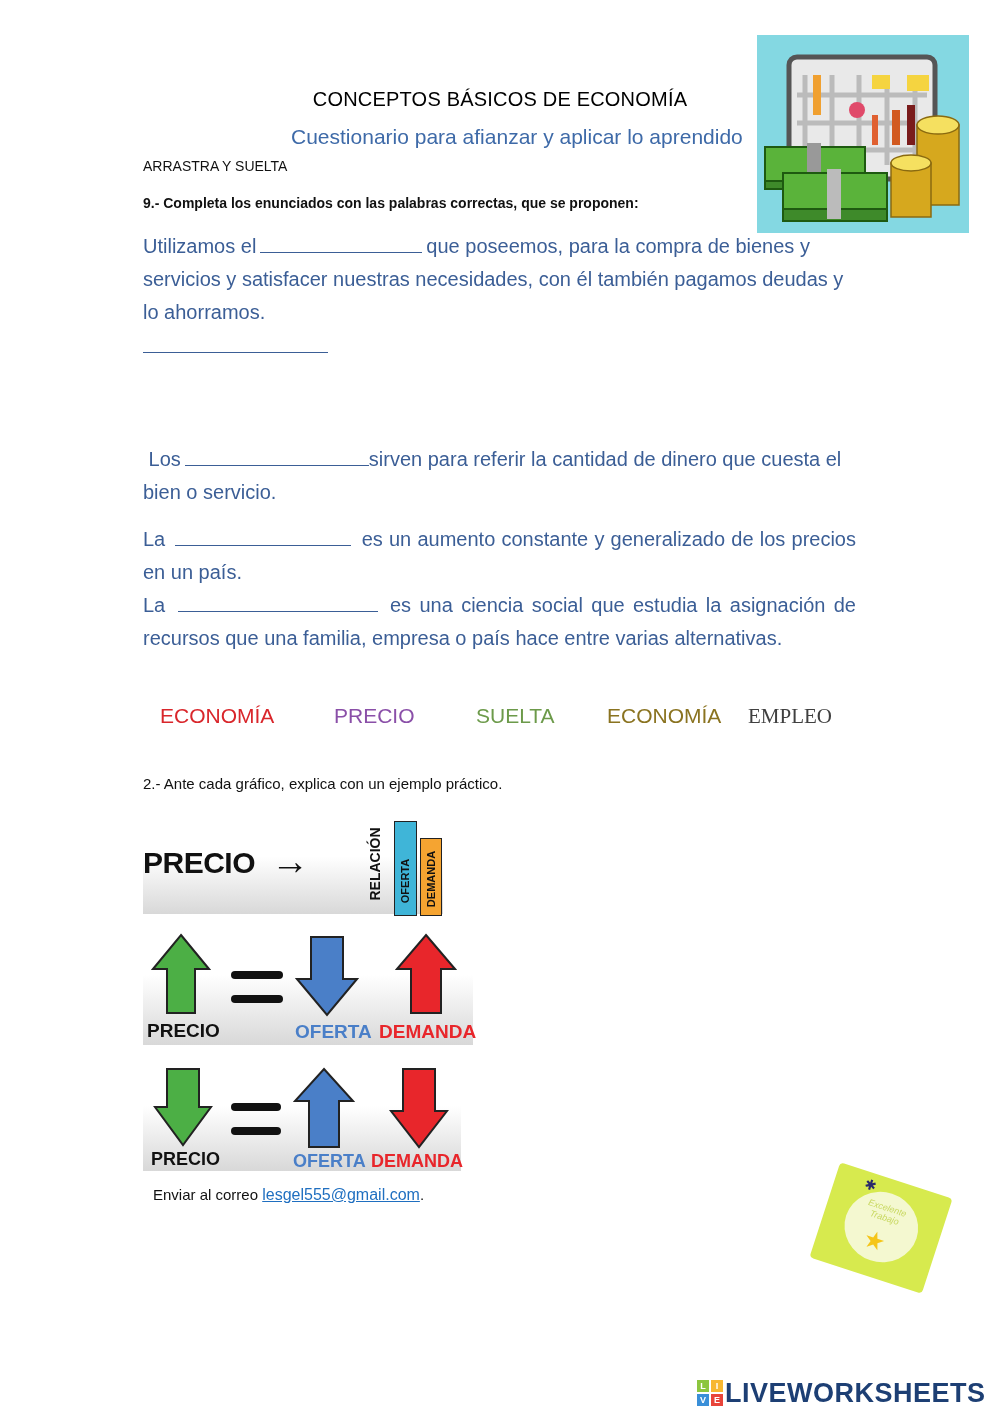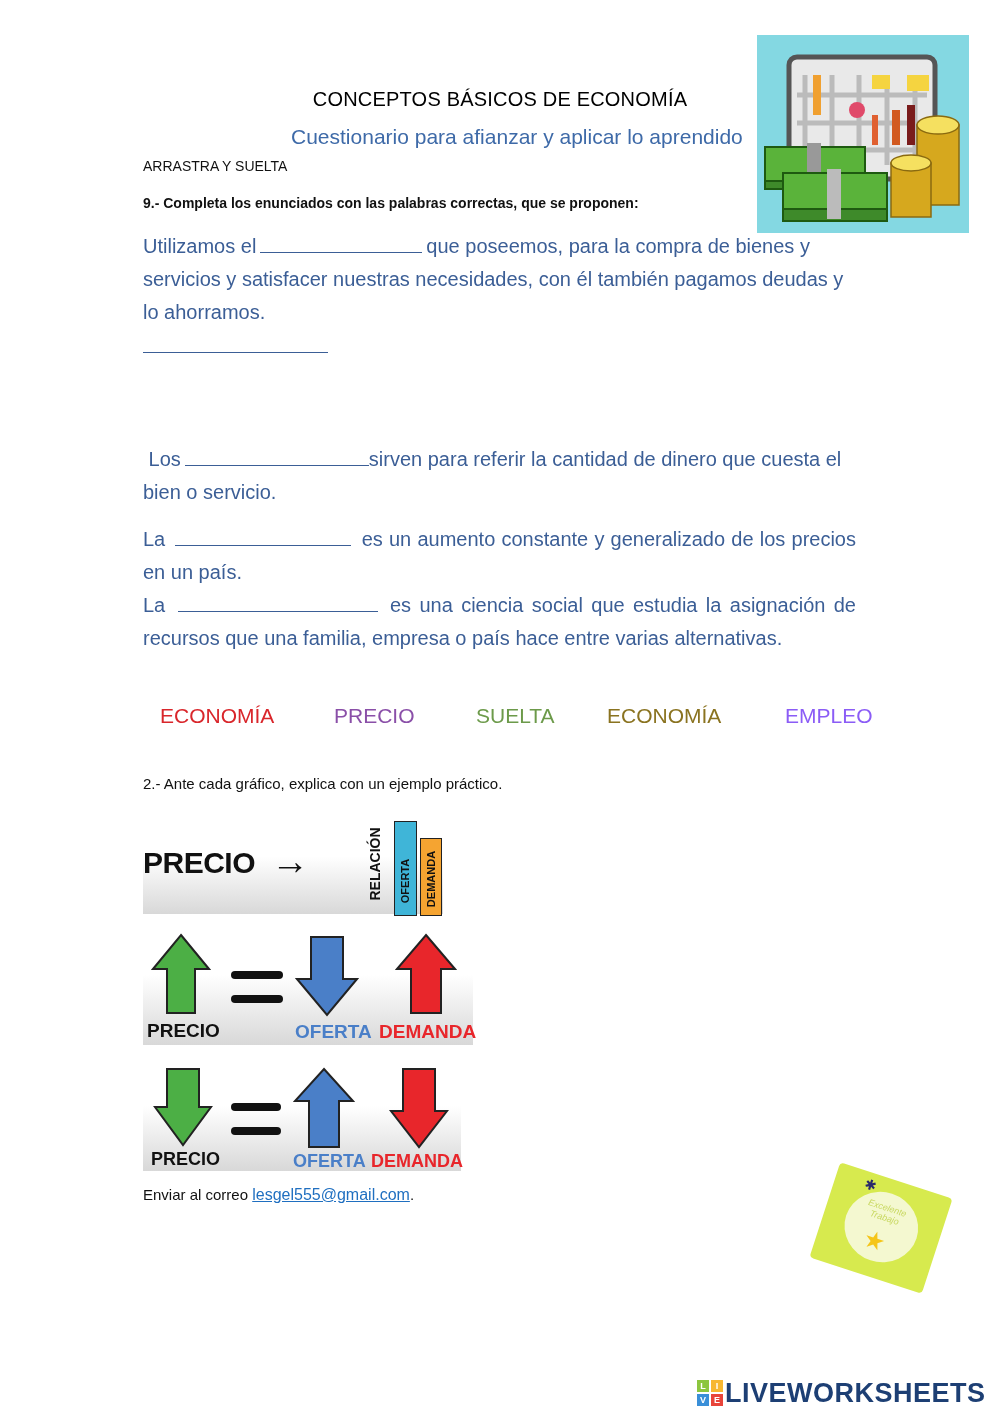--- a/index.html
+++ b/index.html
@@ -9,21 +9,21 @@
   .subtitle { left:255px; top:125px; font-size:21px; color:#3e6aa8;margin-left:36px; }
   .instr { left:143px; top:158px; font-size:14px; color:#111; }
   .q1 { left:143px; top:195px; font-size:14px; color:#111; font-weight:bold; }
   .para { left:143px; width:713px; font-size:20px; line-height:33px; color:#3b5e96; }
   .just { text-align:justify; text-align-last:left; }
   .blank { display:inline-block; border-bottom:1.5px solid #3b5e96; height:20px; vertical-align:baseline; margin:0 4px; }
   .words { left:143px; top:704px; width:713px; height:30px;margin-left:12px; }
   .word { position:absolute; font-size:21px; top:0; cursor:grab; }
   .q2 { left:143px; top:775px; font-size:15px; color:#111; }
   .panel { background:linear-gradient(#ffffff 40%, #d8d8d8); }
-  .email-line { left:143px; top:1186px; font-size:15px; color:#111; }
+  .email-line { left:153px; top:1186px; font-size:15px; color:#111; }
   .email-link { color:#1f6fc0; text-decoration:underline; font-size:16px; }
   .thumb { left:757px; top:35px; width:212px; height:198px; background:#84d8e2; }
   .sticker { left:822px; top:1178px; width:118px; height:100px; background:#d7ea4e; transform:rotate(18deg); border-radius:4px; }
   .lw { left:697px; top:1378px; height:30px; display:flex; align-items:center; }
   .lw-text { font-size:27px; font-weight:bold; color:#1d3f74; letter-spacing:0.5px; margin-left:2px; }
 </style>
 </head>
 <body>
 
 <div class="abs title">CONCEPTOS BÁSICOS DE ECONOMÍA</div>
@@ -82,21 +82,21 @@
 </div>
 <div class="abs para just" style="top:589px;">
   <span>La</span> <span class="blank" style="width:200px;"></span> <span>es una ciencia social que estudia la asignación de recursos que una familia, empresa o país hace entre varias alternativas.</span>
 </div>
 
 <div class="abs words">
   <span class="word" style="left:5px;color:#d9262b;">ECONOMÍA</span>
   <span class="word" style="left:179px;color:#8a4fa8;">PRECIO</span>
   <span class="word" style="left:321px;color:#6c9a4a;">SUELTA</span>
   <span class="word" style="left:452px;color:#8a7320;">ECONOMÍA</span>
-  <span class="word" style="left:630px;color:#8b5cf6;">EMPLEO</span>
+  <span class="word" style="left:593px;color:#404040;font-family:Liberation Serif, serif;">EMPLEO</span>
 </div>
 
 <div class="abs q2">2.- Ante cada gráfico, explica con un ejemplo práctico.</div>
 
 <div class="abs panel" style="left:143px;top:818px;width:300px;height:96px;">
   <span class="abs" style="left:0;top:28px;font-size:30px;font-weight:bold;color:#111;letter-spacing:-0.5px;">PRECIO</span>
   <span class="abs" style="left:128px;top:22px;font-size:38px;color:#111;">→</span>
   <div class="abs" style="left:222px;top:10px;width:20px;height:80px;">
     <span style="position:absolute;left:-30px;top:28px;width:80px;transform:rotate(-90deg);font-size:14px;font-weight:bold;color:#111;text-align:center;">RELACIÓN</span>
   </div>

